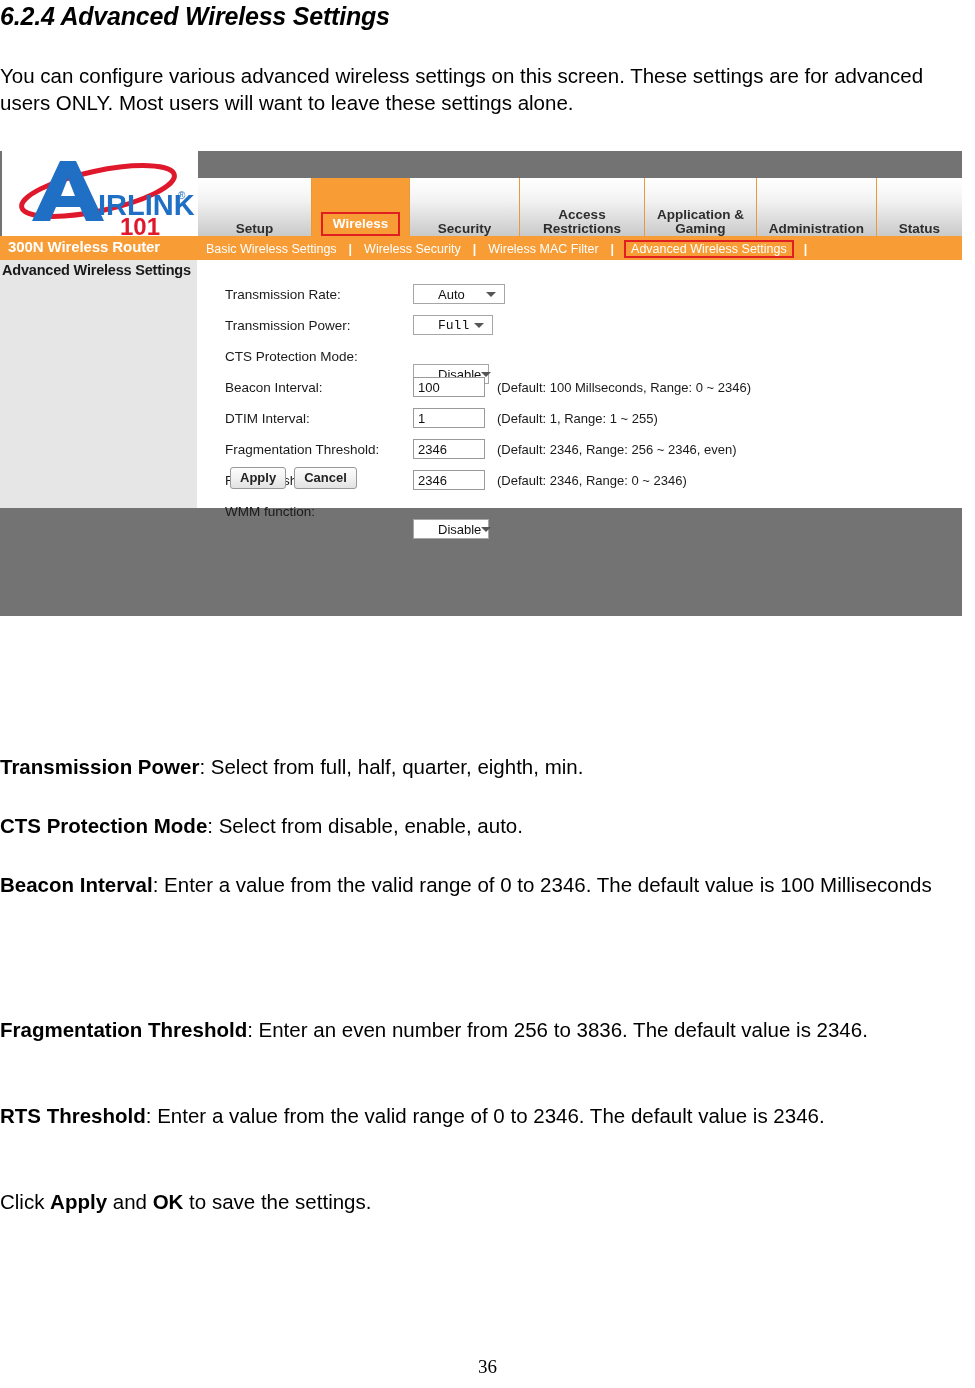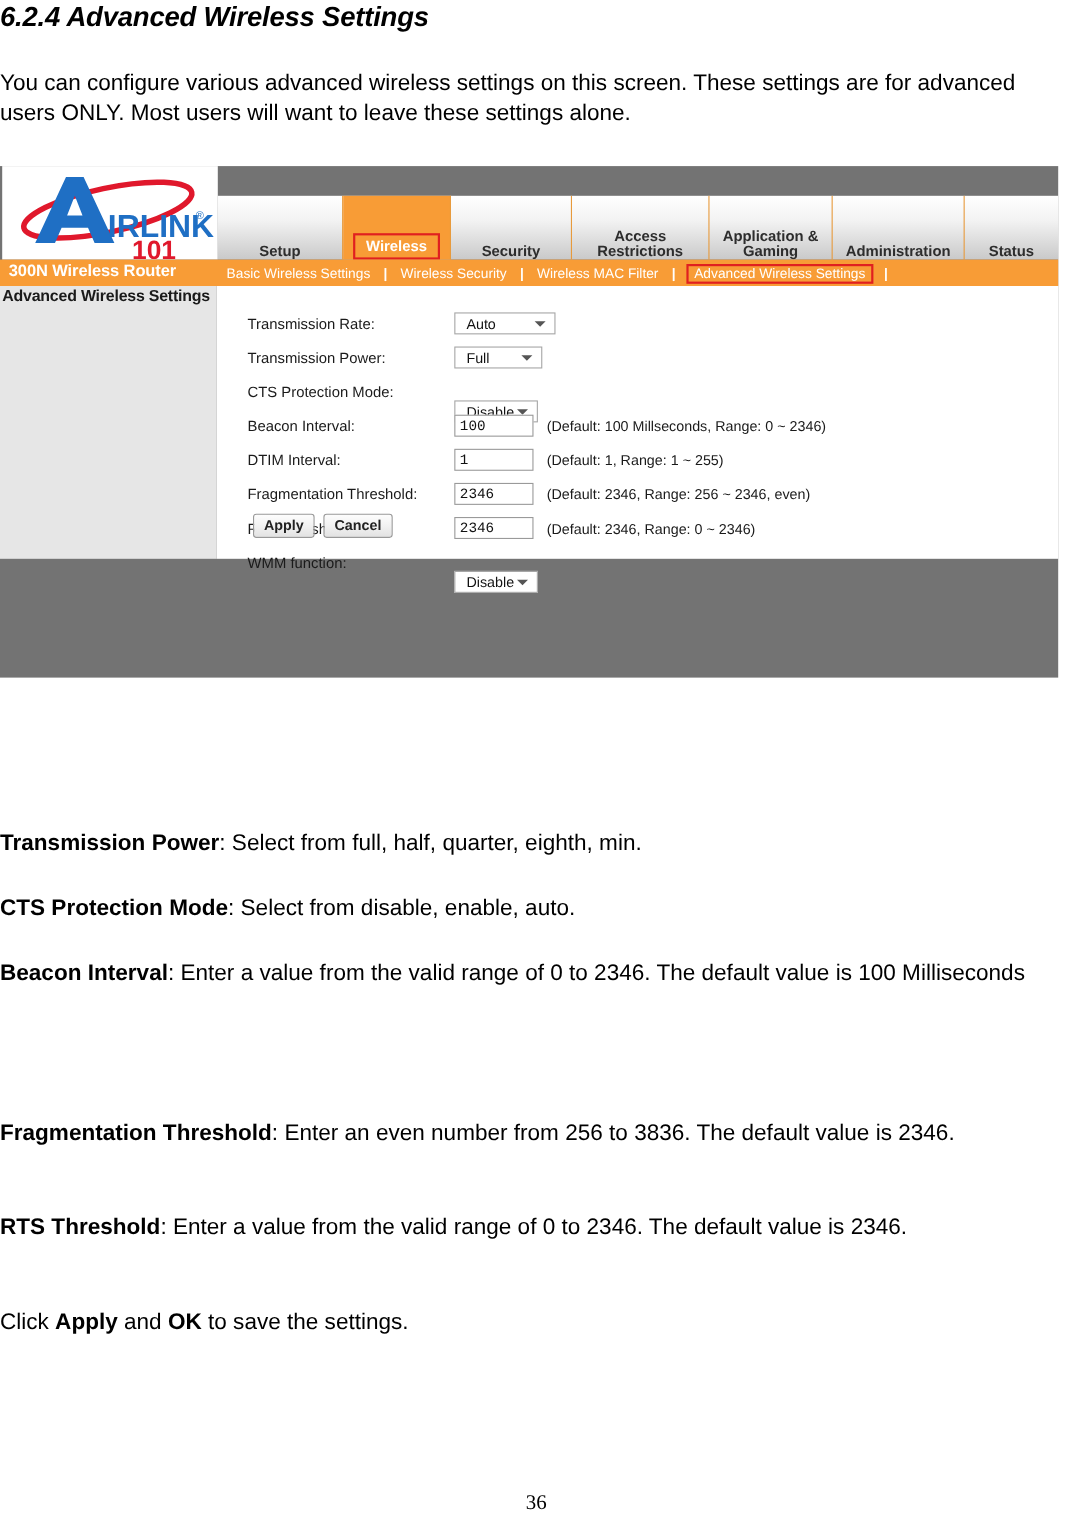--- a/index.html
+++ b/index.html
@@ -146,43 +146,42 @@
     font-size:13.5px;color:#1a1a1a;
     white-space:nowrap;
   }
   .fselect{
     box-sizing:border-box;
     height:20px;
     border:1px solid #a6a6a6;
     background:#ffffff;
     font-size:13px;color:#111;
     display:flex;align-items:center;
-    padding:0 4px 0 10px;
+    padding:0 4px 0 24px;
     position:relative;
   }
   .fselect .caret{
     margin-left:auto;
     width:0;height:0;
     border-left:5px solid transparent;
     border-right:5px solid transparent;
     border-top:5px solid #555;
     margin-right:4px;
   }
   .w-auto{width:92px;}
-  .w-full{width:80px;}
+  .w-full{width:80px;font-family:Liberation Mono, monospace;}
   .w-dis{width:76px;margin-top:36px;}
   .finput{
     box-sizing:border-box;
     width:72px;height:20px;
     border:1px solid #9a9a9a;
     background:#ffffff;
     font-size:13px;color:#111;
     display:flex;align-items:center;
     padding-left:4px;
-    font-family:Liberation Mono, monospace;
   }
   .fhint{
     margin-left:12px;
     font-size:13px;color:#1a1a1a;
     white-space:nowrap;
   }
 
   .btn-row{
     position:absolute;left:230px;top:207px;
     display:flex;gap:8px;

